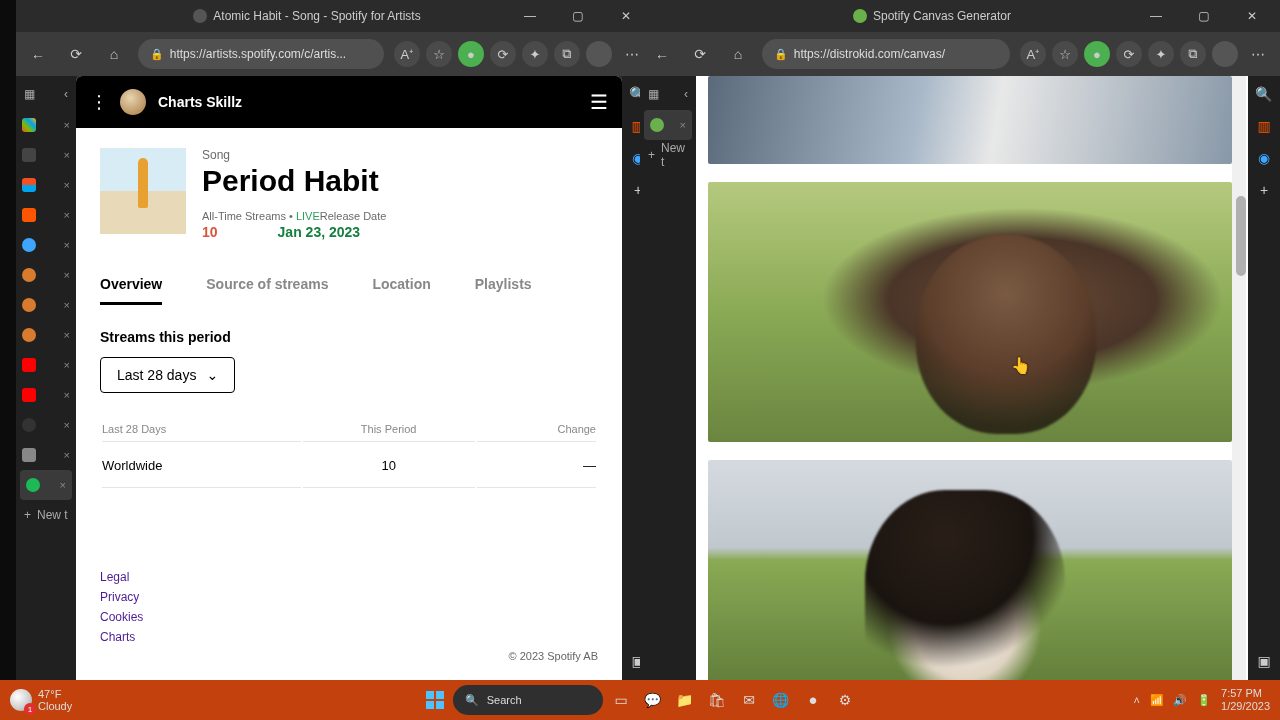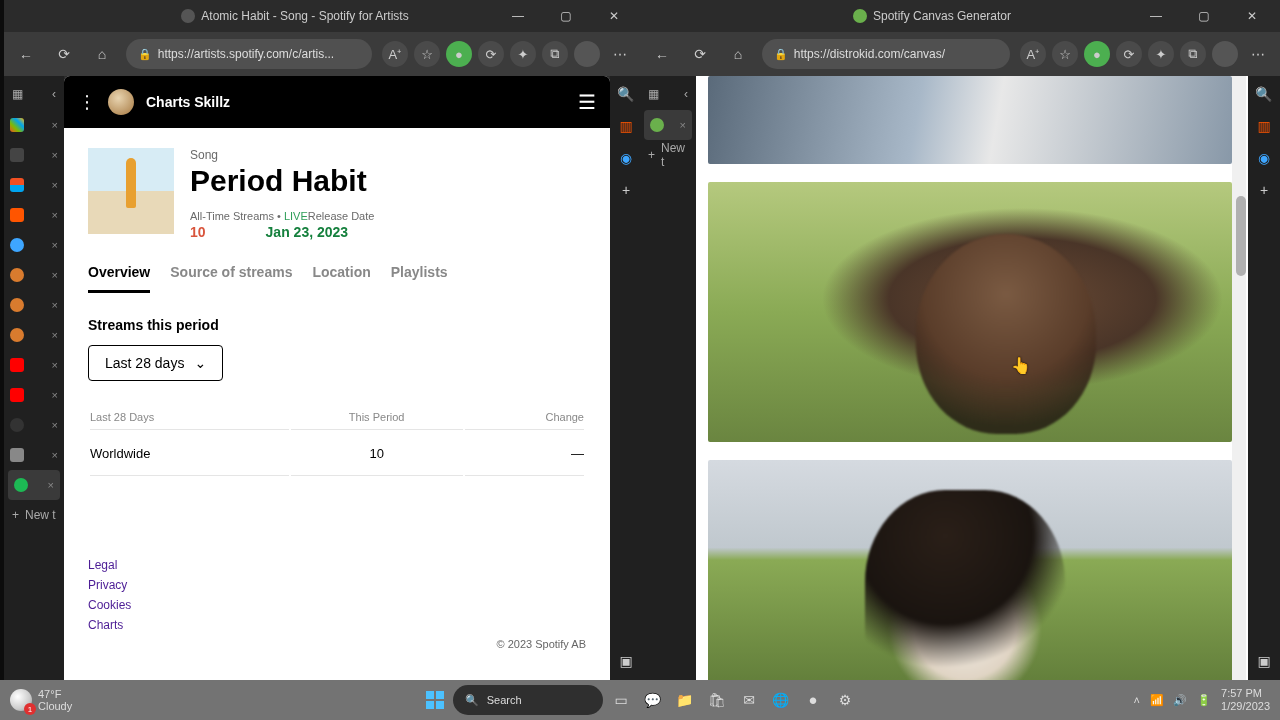--- a/index.html
+++ b/index.html
@@ -1,20 +1,20 @@
 <!DOCTYPE html>
 <html><head>
 <meta charset="utf-8">
 <style>
 * { margin: 0; padding: 0; box-sizing: border-box; }
 body { font-family: -apple-system, BlinkMacSystemFont, "Segoe UI", sans-serif; width: 1280px; height: 720px; background: #0c0c0c; overflow: hidden; position: relative; }
 
 
 .window { position: absolute; display: flex; flex-direction: column; background: #2b2b2b; }
-.window.left { left: 4px; top: 0; width: 638px; height: 711px; }
+.window.left { left: 16px; top: 0; width: 638px; height: 711px; }
 .window.right { left: 640px; top: 0; width: 640px; height: 711px; }
 .titlebar { height: 32px; background: #2b2b2b; display: flex; align-items: center; padding: 0 8px; color: #ccc; font-size: 12px; justify-content: space-between; }
 .titlebar .title-center { flex: 1; text-align: center; display: flex; align-items: center; justify-content: center; gap: 6px; }
 .titlebar .wincontrols { display: flex; gap: 8px; }
 .wincontrols span { width: 40px; height: 28px; display: flex; align-items: center; justify-content: center; font-size: 12px; cursor: pointer; }
 .favicon { width: 14px; height: 14px; border-radius: 2px; }
 .favicon.spotify { background: linear-gradient(#555,#555); border-radius: 50%; }
 .favicon.dk { background: #6ab04c; border-radius: 50%; }
 
 .toolbar { height: 44px; background: #3b3b3b; display: flex; align-items: center; padding: 0 8px; gap: 10px; color: #ccc; }
@@ -53,21 +53,21 @@
 .sp-top { display: flex; gap: 16px; }
 .sp-art { width: 86px; height: 86px; background: linear-gradient(#d7ecf5 50%, #e8d9b8 50%); position: relative; }
 .sp-art::after { content:""; position:absolute; left: 38px; top: 10px; width: 10px; height: 50px; background: #e8a030; border-radius: 5px 5px 2px 2px; }
 .sp-label { font-size: 12px; color: #6a6a6a; }
 .sp-title { font-size: 30px; font-weight: 800; color: #000; margin-top: 2px; }
 .sp-stats { margin-top: 12px; font-size: 11px; color: #6a6a6a; }
 .sp-stats .live { color: #2e9e58; }
 .sp-statvals { display: flex; gap: 60px; margin-top: 2px; }
 .sp-streams { color: #d9553d; font-size: 14px; font-weight: 600; }
 .sp-date { color: #15803d; font-size: 14px; font-weight: 700; }
-.sp-tabs { display: flex; gap: 20px; margin-top: 24px; border-bottom: 0; font-size: 14px; }
+.sp-tabs { display: flex; gap: 44px; margin-top: 36px; border-bottom: 0; font-size: 14px; }
 .sp-tab { padding-bottom: 10px; color: #888; cursor: pointer; font-weight: 600; }
 .sp-tab.active { color: #000; border-bottom: 3px solid #000; }
 .sp-section { margin-top: 24px; }
 .sp-section h3 { font-size: 14px; font-weight: 800; color: #000; }
 .sp-dropdown { margin-top: 12px; border: 1px solid #000; border-radius: 4px; padding: 9px 16px; display: inline-flex; align-items: center; gap: 10px; font-size: 14px; cursor: pointer; }
 .sp-table { margin-top: 28px; width: 100%; font-size: 13px; }
 .sp-table th { color: #888; font-weight: 400; font-size: 11px; padding-bottom: 6px; border-bottom: 1px solid #e5e5e5; }
 .sp-table td { padding: 14px 0; border-bottom: 1px solid #e5e5e5; color: #000; }
 .ta-l { text-align: left; } .ta-r { text-align: right; } .ta-c { text-align: center; }
 .sp-footer { margin-top: 80px; font-size: 12px; color: #222; }
@@ -81,21 +81,21 @@
 .dk-card.c0 { height: 88px; background: linear-gradient(100deg, #5a6a7a 0%, #a8b8c8 40%, #e8e8e8 55%, #8898a8 100%); }
 .dk-card.c1 { height: 260px; background: radial-gradient(ellipse at 60% 45%, #6a4a35 0%, #4a3528 30%, transparent 45%), linear-gradient(#b5c97e 0%, #8aaa55 50%, #6a8540 100%); position: relative; }
 .dk-card.c1::after { content:""; position:absolute; left: 50%; top: 20%; width: 180px; height: 200px; transform: translateX(-30%); background: radial-gradient(circle at 50% 30%, #7a5a42 0%, #5a3d2a 50%, rgba(30,20,15,.8) 80%); border-radius: 50% 50% 45% 45%; filter: blur(1px); }
 .dk-card.c2 { height: 250px; background: linear-gradient(#d5dae0 0%, #c0c8ce 35%, #8aaa55 40%, #5a7535 100%); position: relative; }
 .dk-card.c2::after { content:""; position:absolute; left: 30%; top: 12%; width: 200px; height: 230px; background: radial-gradient(circle at 40% 20%, #2a1f18 0%, #1a1410 40%, transparent 60%), radial-gradient(circle at 50% 60%, #f4f0ea 0%, #e0d4c4 30%, transparent 45%); border-radius: 40%; filter: blur(1px); }
 .dk-scrollbar { position: absolute; right: 2px; top: 0; width: 14px; height: 100%; background: #f0f0f0; }
 .dk-thumb { position: absolute; right: 2px; top: 120px; width: 10px; height: 80px; background: #b0b0b0; border-radius: 5px; }
 .dk-cursor { position: absolute; left: 315px; top: 280px; color: #fff; font-size: 16px; pointer-events: none; text-shadow: 0 0 2px #000; }
 
 
-.taskbar { position: absolute; left: 0; bottom: 0; width: 1280px; height: 40px; background: #737373; display: flex; align-items: center; padding: 0 10px; color: #ddd; font-size: 11px; }
+.taskbar { position: absolute; left: 0; bottom: 0; width: 1280px; height: 40px; background: #c2410c; display: flex; align-items: center; padding: 0 10px; color: #ddd; font-size: 11px; }
 .tb-weather { display: flex; align-items: center; gap: 6px; }
 .tb-weather .wicon { width: 22px; height: 22px; border-radius: 50%; background: radial-gradient(circle at 35% 35%, #fff, #ccc 60%, #888); position: relative; }
 .tb-weather .wicon::after { content:"1"; position:absolute; right:-4px; bottom:-4px; width:12px;height:12px;border-radius:50%;background:#e03030;color:#fff;font-size:8px;display:flex;align-items:center;justify-content:center; }
 .tb-weather .wtext { line-height: 1.1; }
 .tb-center { position: absolute; left: 50%; transform: translateX(-50%); display: flex; gap: 4px; align-items: center; }
 .tb-search { height: 30px; width: 150px; background: #2f2f2f; border-radius: 15px; display: flex; align-items: center; padding: 0 12px; gap: 8px; }
 .tb-icon { width: 28px; height: 28px; border-radius: 4px; display: flex; align-items: center; justify-content: center; font-size: 14px; }
 .tb-right2 { margin-left: auto; display: flex; align-items: center; gap: 10px; }
 .tb-clock { text-align: left; line-height: 1.15; }
 </style>

